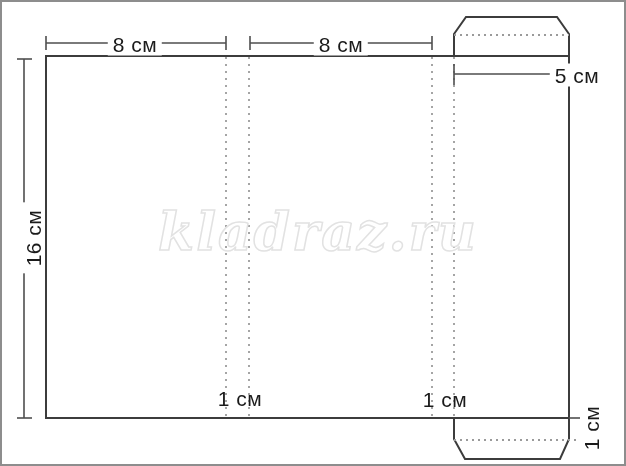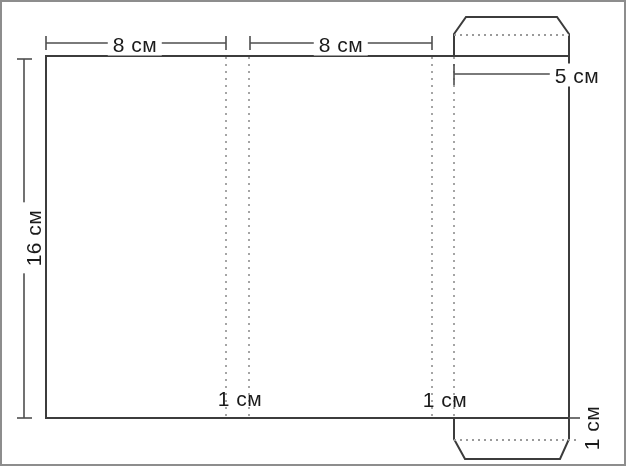--- a/index.html
+++ b/index.html
@@ -78,20 +78,21 @@
     <line x1="430" y1="34" x2="430" y2="48" class="dim"></line>
 
     <line x1="452" y1="72" x2="567" y2="72" class="dim"></line>
     <line x1="452" y1="62" x2="452" y2="83" class="dim"></line>
 
     <line x1="22" y1="57" x2="22" y2="416" class="dim"></line>
     <line x1="15" y1="57" x2="30" y2="57" class="dim"></line>
     <line x1="15" y1="416" x2="30" y2="416" class="dim"></line>
   </svg>
 
+  <div class="watermark">kladraz.ru</div>
 
   <div class="lbl masked" style="left:133px; top:42px;">8 см</div>
 
   <div class="lbl masked" style="left:339px; top:42px;">8 см</div>
 
   <div class="lbl masked" style="left:527px; top:73px;margin-left:48px;">5 см</div>
 
   <div class="lbl vert masked" style="left:31px; top:236px;">16 см</div>
 
   <div class="lbl" style="left:238px; top:396px;">1 см</div>

